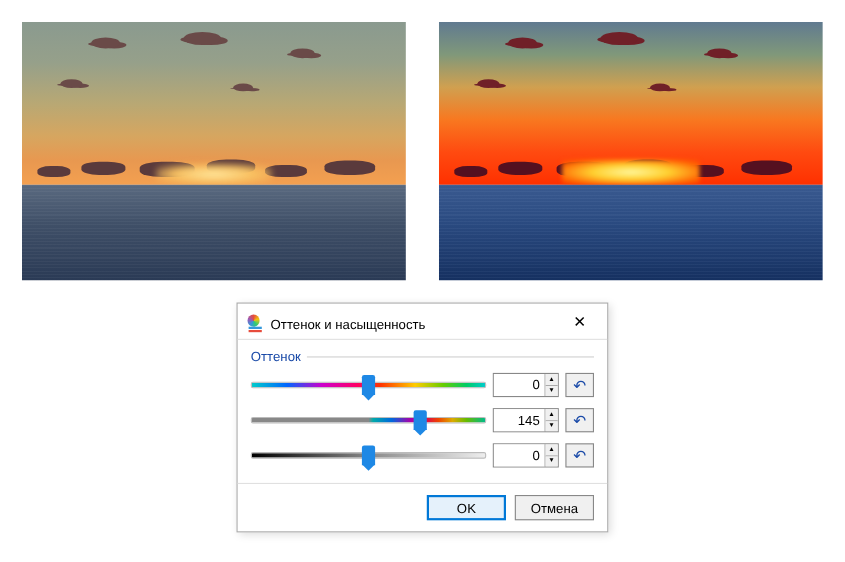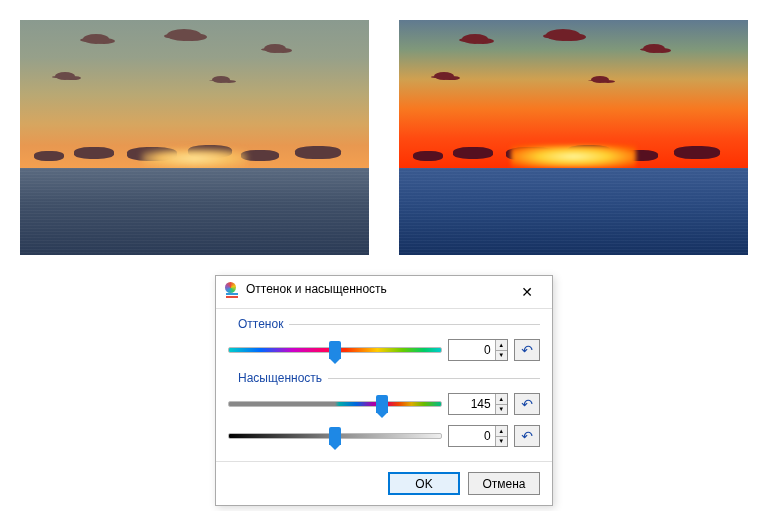--- a/index.html
+++ b/index.html
@@ -76,42 +76,42 @@
 
   
   .dialog {
     width: 338px;
     margin: 0 auto;
     border: 1px solid #aaa;
     background: #fff;
     box-shadow: 2px 2px 8px rgba(0,0,0,0.15);
   }
   .titlebar {
-    display:flex; align-items:flex-start; padding: 6px 8px;
+    display:flex; align-items:flex-end; padding: 6px 8px;
     border-bottom: 1px solid #e0e0e0;
   }
   .titlebar .icon { width:16px; height:16px; margin-right:6px; position:relative; }
   .titlebar .icon .circ {
     position:absolute; left:1px; top:0; width:11px; height:11px; border-radius:50%;
     background: conic-gradient(#e74c3c, #f1c40f, #2ecc71, #3498db, #9b59b6, #e74c3c);
   }
   .titlebar .icon .bars {
     position:absolute; left:2px; bottom:0; width:12px; height:5px;
     background: linear-gradient(to bottom, #3498db 0 2px, transparent 2px 3px, #e74c3c 3px 5px);
   }
   .title-text { flex:1; font-size:12px; }
   .close-btn {
     width:34px; height:20px; display:flex; align-items:center; justify-content:center;
     font-size:14px; cursor:pointer;
   }
 
   .dialog-body { padding: 8px 12px 4px; }
   .group { margin-bottom: 10px; }
   .group-header {
-    display:flex; align-items:center; margin-bottom:8px;margin-left:10px;
+    display:flex; align-items:center; margin-bottom:8px;
   }
   .group-label { color:#1a4aa8; margin-right:6px; white-space:nowrap; }
   .group-line { flex:1; height:1px; background:#d0d0d0; }
 
   .control-row { display:flex; align-items:center; gap:6px; }
   .slider {
     position:relative; flex:1; height:18px;
   }
   .track {
     position:absolute; left:0; right:0; top:50%; transform:translateY(-50%);
@@ -262,24 +262,20 @@
               </div>
           </div>
         </div>
         <div class="reset-btn">
           <span>↶</span>
         </div>
       </div>
     </div>
 
     <div class="group">
-      <div class="group-header">
-        <span class="group-label">Насыщенность</span>
-        <div class="group-line"></div>
-      </div>
       <div class="control-row">
         <div class="slider">
           <div class="track sat"></div>
           <div class="thumb" style="left: 72%;"></div>
         </div>
         <div class="spinner">
           <input value="145" style="">
           <div class="spin-btns">
             <div class="spin-btn">
                 <span>▲</span>

